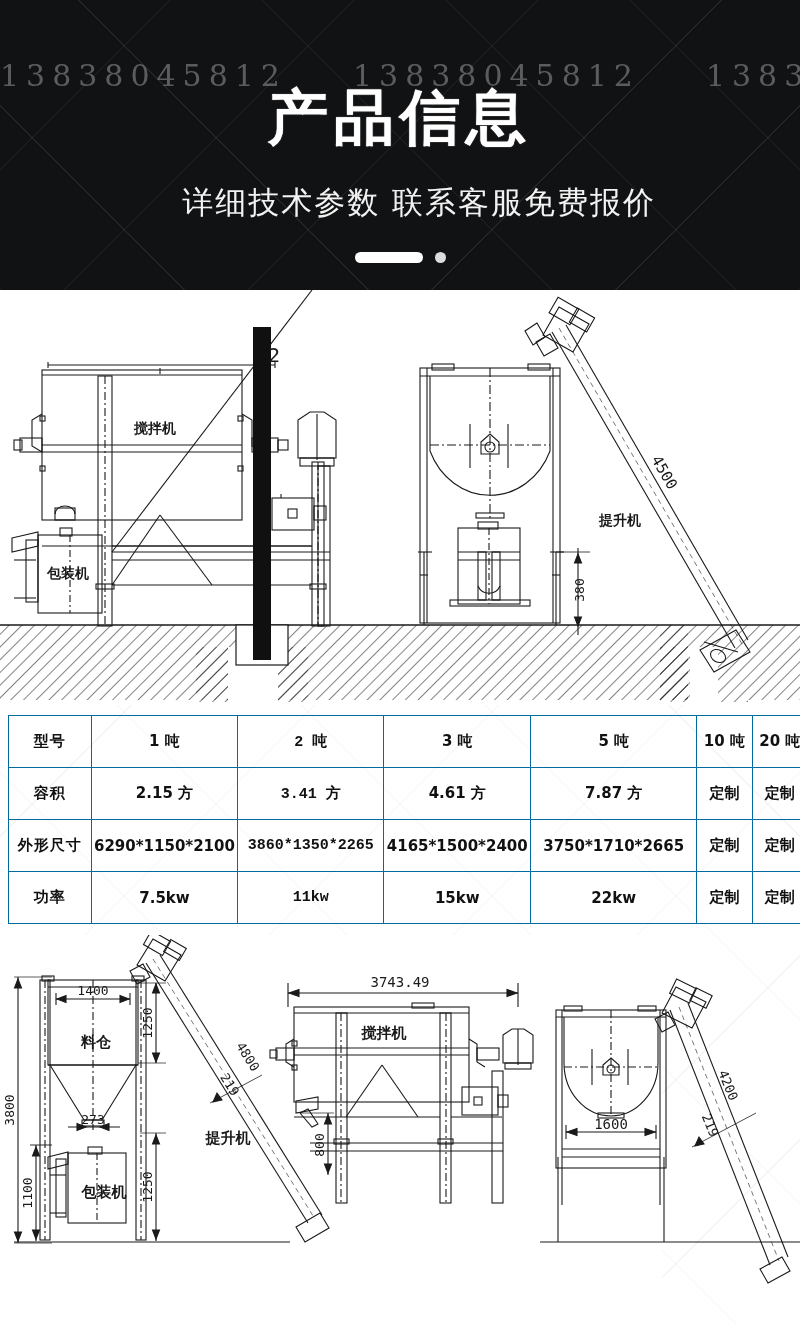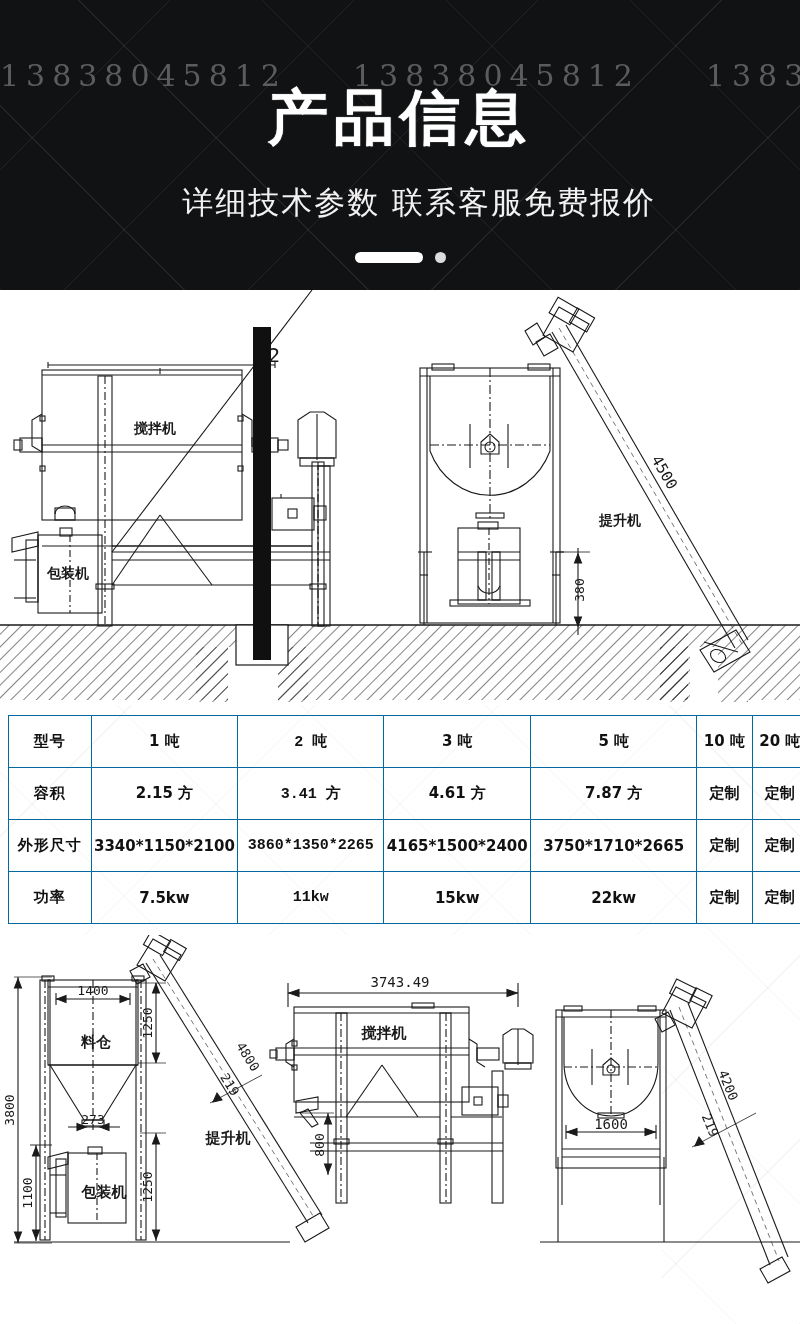--- a/index.html
+++ b/index.html
@@ -268,21 +268,21 @@
       <td class="c0 rowhdr">容积</td>
       <td class="c1">2.15 方</td>
       <td class="c2">3.41 方</td>
       <td class="c3">4.61 方</td>
       <td class="c4">7.87 方</td>
       <td class="c5">定制</td>
       <td class="c6">定制</td>
     </tr>
     <tr>
       <td class="c0 rowhdr">外形尺寸</td>
-      <td class="c1">3340*1150*2100</td>
+      <td class="c1">6290*1150*2100</td>
       <td class="c2">3860*1350*2265</td>
       <td class="c3">4165*1500*2400</td>
       <td class="c4">3750*1710*2665</td>
       <td class="c5">定制</td>
       <td class="c6">定制</td>
     </tr>
     <tr>
       <td class="c0 rowhdr">功率</td>
       <td class="c1">7.5kw</td>
       <td class="c2">11kw</td>

